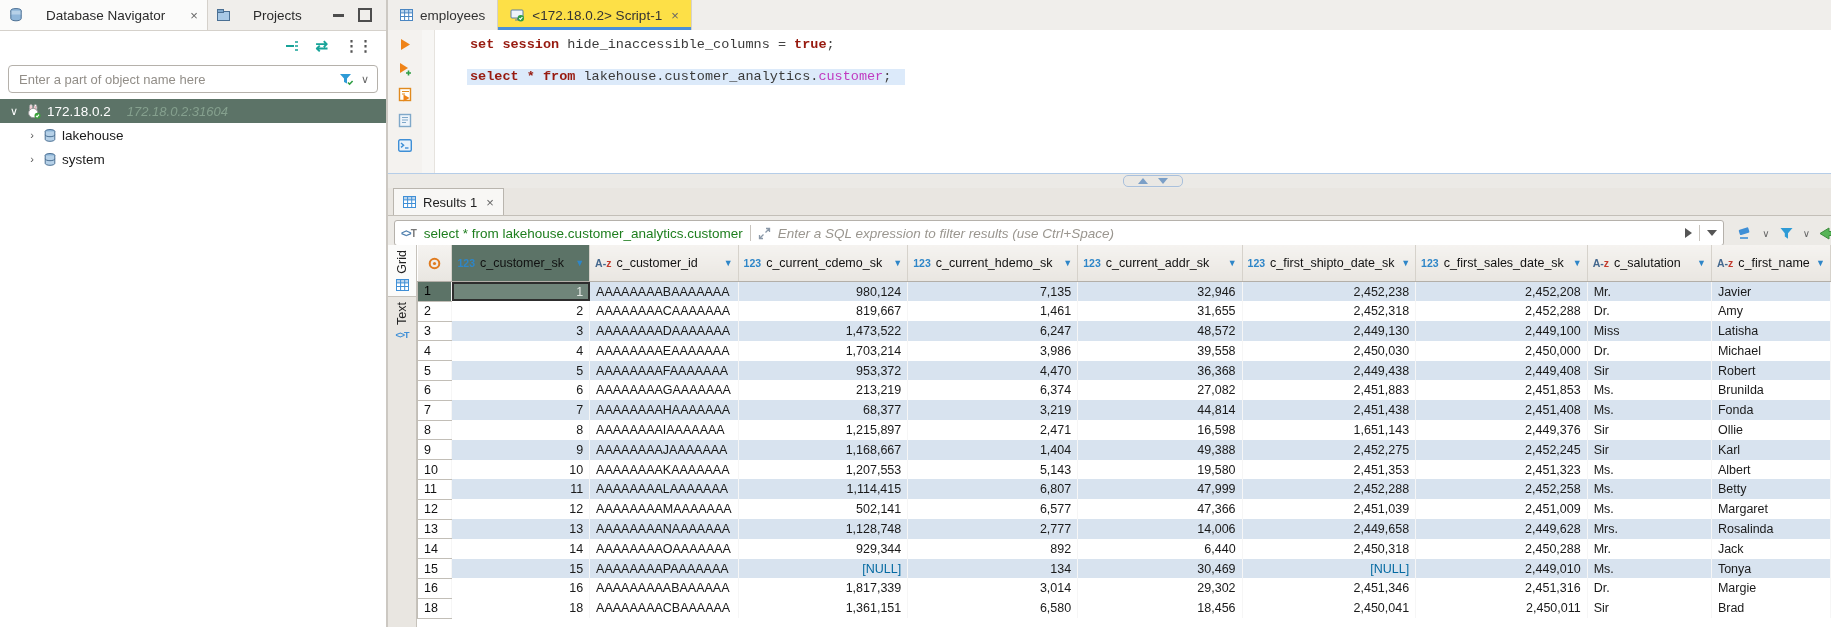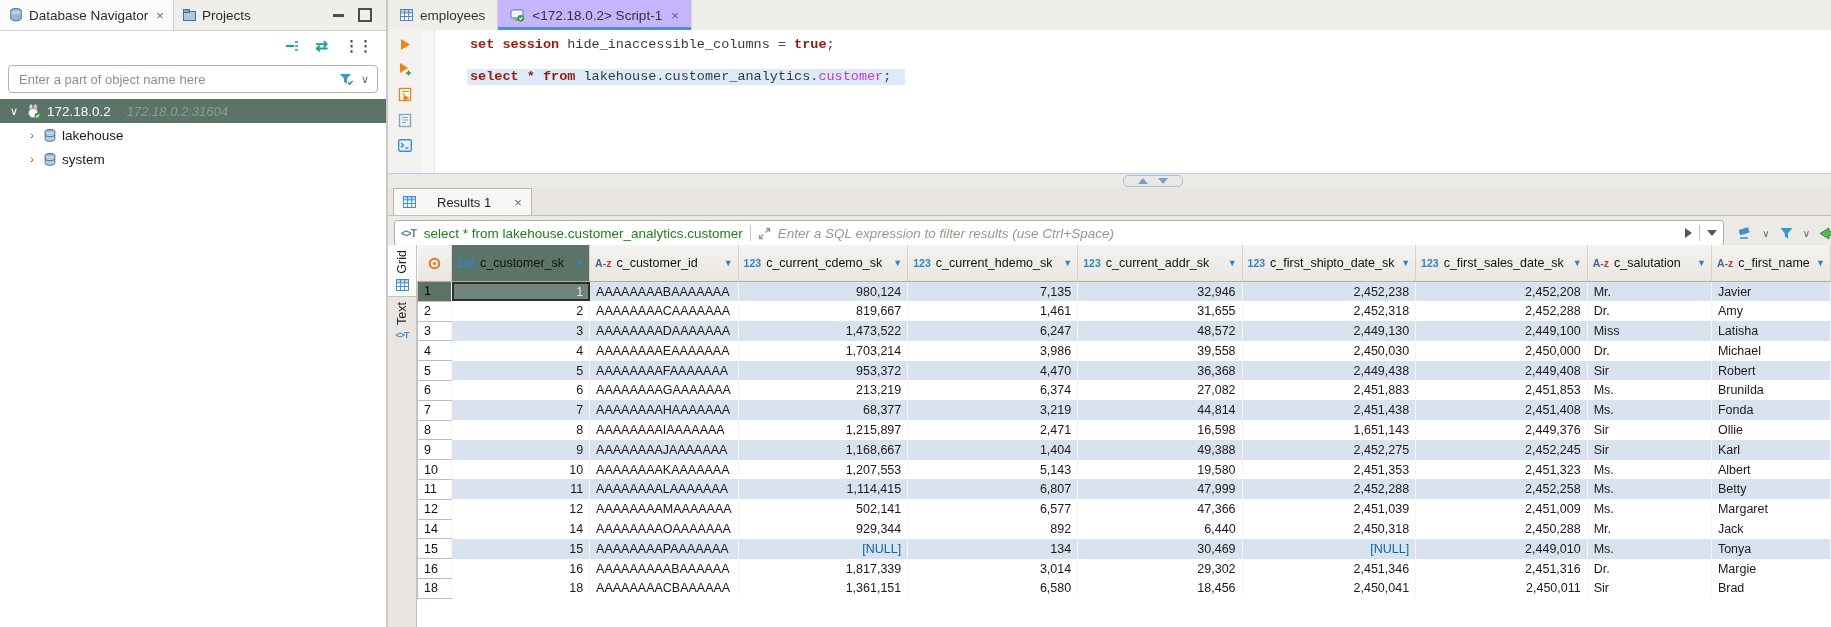--- a/index.html
+++ b/index.html
@@ -6,21 +6,21 @@
   body{width:1831px;height:627px;position:relative;overflow:hidden;
        font-family:"Liberation Sans",sans-serif;background:#f0eeeb;color:#1a1a1a;
        -webkit-font-smoothing:antialiased;}
   svg{display:block;}
   .icon{display:inline-flex;align-items:center;justify-content:center;flex:none;}
 
   
   .left-panel{position:absolute;left:0;top:0;width:386px;height:627px;background:#fff;
               border-right:2px solid #ccc8c2;}
   .lp-tabbar{height:30px;background:#f0eeeb;border-bottom:1px solid #d5d1cb;display:flex;align-items:stretch;}
-  .lp-tab{display:flex;align-items:center;gap:6px;padding:0 9px;font-size:13.5px;color:#2b2b2b;cursor:default;}
+  .lp-tab{display:flex;align-items:center;gap:23px;padding:0 9px;font-size:13.5px;color:#2b2b2b;cursor:default;}
   .lp-tab.active{background:#fbfbfa;border-right:1px solid #d5d1cb;}
   .close-x{color:#666;font-size:13px;margin-left:2px;}
   .winbtns{margin-left:auto;display:flex;align-items:center;gap:14px;padding-right:14px;}
   .minbtn{width:11px;height:3px;background:#4d4d4d;}
   .maxbtn{width:10px;height:10px;border:2px solid #4d4d4d;}
   .lp-toolbar{height:30px;display:flex;justify-content:flex-end;align-items:center;gap:16px;
               padding:0 14px;background:#fff;}
   .tool-link{color:#17a398;font-size:15px;font-weight:bold;}
   .tool-menu{color:#555;font-size:15px;font-weight:bold;letter-spacing:-1px;}
   .lp-searchrow{padding:4px 8px 6px 8px;background:#fff;}
@@ -35,21 +35,21 @@
   .tree-row.selected{background:#5c7367;color:#fff;}
   .tree-row.selected .tw{color:#fff;}
   .tree-row .tw{color:#555;font-size:11px;width:12px;text-align:center;}
   .tree-row.child{padding-left:26px;}
   .tree-detail{margin-left:10px;font-style:italic;color:#85a08e;font-size:13px;}
 
   
   .editor-panel{position:absolute;left:388px;top:0;width:1443px;height:188px;background:#fff;}
   .ed-tabbar{height:30px;background:#f0eeeb;border-bottom:1px solid #c9c5bf;display:flex;align-items:stretch;}
   .ed-tab{display:flex;align-items:center;gap:7px;padding:0 12px;font-size:13.5px;color:#333;}
-  .ed-tab.active{background:#c4b5fd;border-left:1px solid #d5d1cb;border-right:1px solid #d5d1cb;
+  .ed-tab.active{background:#fde047;border-left:1px solid #d5d1cb;border-right:1px solid #d5d1cb;
                  box-shadow:inset 0 -3px 0 #4a90d9;}
   .ed-body{position:absolute;top:30px;left:0;right:0;bottom:14px;background:#fff;overflow:hidden;}
   .ed-toolbar{position:absolute;left:0;top:0;bottom:0;width:34px;background:#f4f2ef;
               border-right:1px solid #ddd9d3;display:flex;flex-direction:column;align-items:center;
               padding-top:8px;gap:11px;}
   .ed-ruler{position:absolute;left:34px;top:0;bottom:0;width:12px;background:#f7f6f4;border-right:1px solid #e6e3de;}
   .ed-code{position:absolute;left:46px;top:0;right:0;bottom:0;padding:7px 0 0 36px;
            font-family:"Liberation Mono","DejaVu Sans Mono",monospace;font-size:13.5px;line-height:16px;color:#333;}
   .code-line{white-space:pre;height:16px;}
   .hl-band{background:#dceafa;display:inline-block;padding:0 14px 0 3px;margin-left:-3px;}
@@ -60,21 +60,21 @@
   .sash{position:absolute;left:0;right:0;bottom:0;height:14px;background:#eceae6;border-top:1px solid #b5cde8;}
   .sash-pill{position:absolute;left:735px;top:1px;width:58px;height:10px;background:#eae8e4;
              border:1px solid #a9c0dc;border-radius:5px;display:flex;align-items:center;justify-content:center;gap:10px;}
   .tri-up{width:0;height:0;border-left:5px solid transparent;border-right:5px solid transparent;border-bottom:6px solid #7b9fc7;}
   .tri-dn{width:0;height:0;border-left:5px solid transparent;border-right:5px solid transparent;border-top:6px solid #7b9fc7;}
 
   
   .results-panel{position:absolute;left:388px;top:188px;width:1443px;height:439px;background:#eceae6;overflow:hidden;}
   .rs-tabbar{height:27px;display:flex;align-items:flex-end;padding-left:5px;background:#e9e6e1;
              border-bottom:1px solid #c3bfb8;}
-  .rs-tab{height:26px;display:flex;align-items:center;gap:21px;padding:0 9px;font-size:13px;color:#222;
+  .rs-tab{height:26px;display:flex;align-items:center;gap:7px;padding:0 9px;font-size:13px;color:#222;
           background:#f8f7f5;border:1px solid #b9b5ae;border-bottom:none;}
   .rs-filterbar{height:30px;display:flex;align-items:center;padding:2px 0 2px 6px;background:#eceae6;
                 border-bottom:1px solid #cfcbc4;}
   .filter-input{flex:1;height:24px;background:#fff;border:1px solid #b5b1ab;border-radius:3px;
                 display:flex;align-items:center;padding:0 6px;gap:7px;overflow:hidden;}
   .filter-sql-icon{font-size:10px;font-weight:bold;color:#4f7fae;letter-spacing:-1px;}
   .filter-sql-icon .t{color:#777;letter-spacing:0;}
   .filter-query{color:#1e7e1e;font-size:13.5px;white-space:nowrap;}
   .vdiv{width:1px;height:16px;background:#c8c4be;}
   .filter-ph{flex:1;font-style:italic;color:#9a968f;font-size:13.5px;white-space:nowrap;overflow:hidden;}
@@ -579,20 +579,32 @@
               <td class="ta-r">12</td>
               <td class="ta-l">AAAAAAAAMAAAAAAA</td>
               <td class="ta-r">502,141</td>
               <td class="ta-r">6,577</td>
               <td class="ta-r">47,366</td>
               <td class="ta-r">2,451,039</td>
               <td class="ta-r">2,451,009</td>
               <td class="ta-l">Ms.</td>
               <td class="ta-l">Margaret</td>
             </tr>
+            <tr class="stripe">
+              <td class="rownum">13</td>
+              <td class="ta-r">13</td>
+              <td class="ta-l">AAAAAAAANAAAAAAA</td>
+              <td class="ta-r">1,128,748</td>
+              <td class="ta-r">2,777</td>
+              <td class="ta-r">14,006</td>
+              <td class="ta-r">2,449,658</td>
+              <td class="ta-r">2,449,628</td>
+              <td class="ta-l">Mrs.</td>
+              <td class="ta-l">Rosalinda</td>
+            </tr>
             <tr>
               <td class="rownum">14</td>
               <td class="ta-r">14</td>
               <td class="ta-l">AAAAAAAAOAAAAAAA</td>
               <td class="ta-r">929,344</td>
               <td class="ta-r">892</td>
               <td class="ta-r">6,440</td>
               <td class="ta-r">2,450,318</td>
               <td class="ta-r">2,450,288</td>
               <td class="ta-l">Mr.</td>

